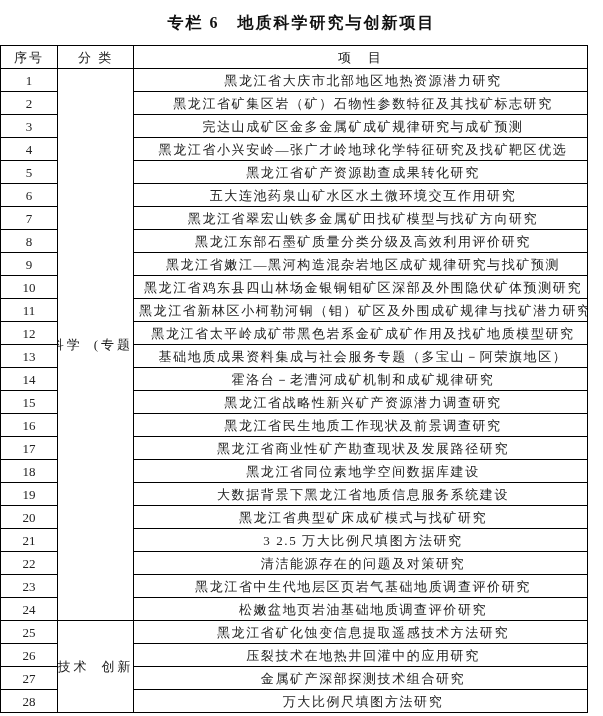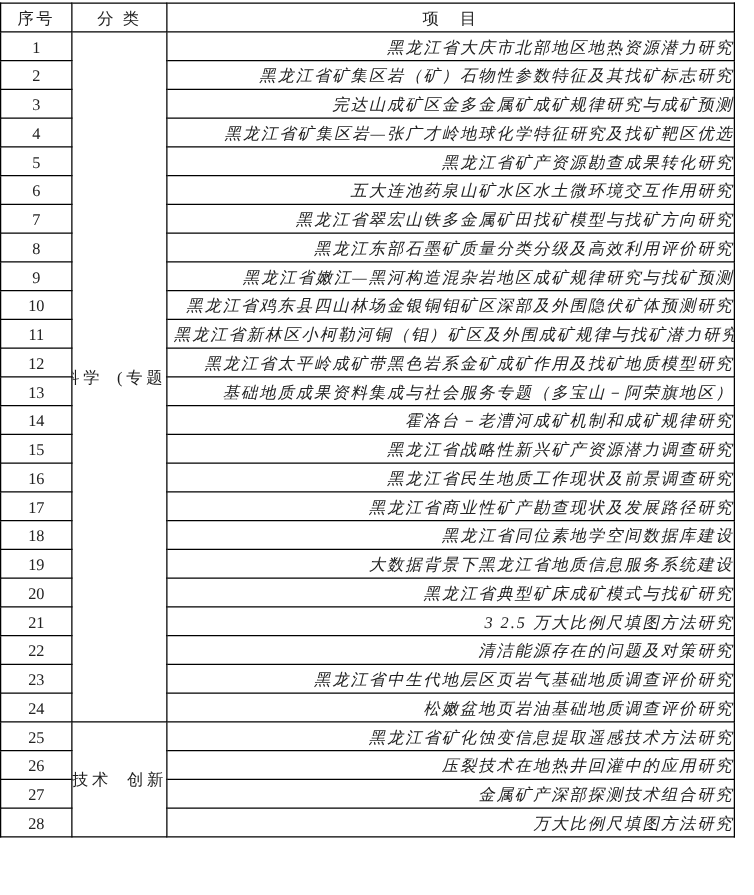--- a/index.html
+++ b/index.html
@@ -65,31 +65,31 @@
   }
   td.cat .cat-lines {
     display: flex;
     flex-direction: row;
     align-items: flex-start;
     justify-content: center;
     gap: 11px;
   }
   td.cat-small .cat-lines { gap: 12px; }
   td.proj {
-    text-align: right;
+    text-align: center;
     padding-left: 5px;
     letter-spacing: 1.6px;
     color: #222222;
-    font-style: italic;
   }
 </style>
 </head>
 <body>
 
 <div class="page">
+  <div class="doc-title">专栏 6　地质科学研究与创新项目</div>
 
   <table class="box-table">
     <colgroup>
         <col class="c-num">
         <col class="c-cat">
         <col class="c-proj">
       </colgroup>
     <thead>
       <tr>
         <th>序号</th>
@@ -113,21 +113,21 @@
       <tr>
           <td class="num">2</td>
           <td class="proj">黑龙江省矿集区岩（矿）石物性参数特征及其找矿标志研究</td>
         </tr>
       <tr>
           <td class="num">3</td>
           <td class="proj">完达山成矿区金多金属矿成矿规律研究与成矿预测</td>
         </tr>
       <tr>
           <td class="num">4</td>
-          <td class="proj">黑龙江省矿集区岩—张广才岭地球化学特征研究及找矿靶区优选</td>
+          <td class="proj">黑龙江省小兴安岭—张广才岭地球化学特征研究及找矿靶区优选</td>
         </tr>
       <tr>
           <td class="num">5</td>
           <td class="proj">黑龙江省矿产资源勘查成果转化研究</td>
         </tr>
       <tr>
           <td class="num">6</td>
           <td class="proj">五大连池药泉山矿水区水土微环境交互作用研究</td>
         </tr>
       <tr>

